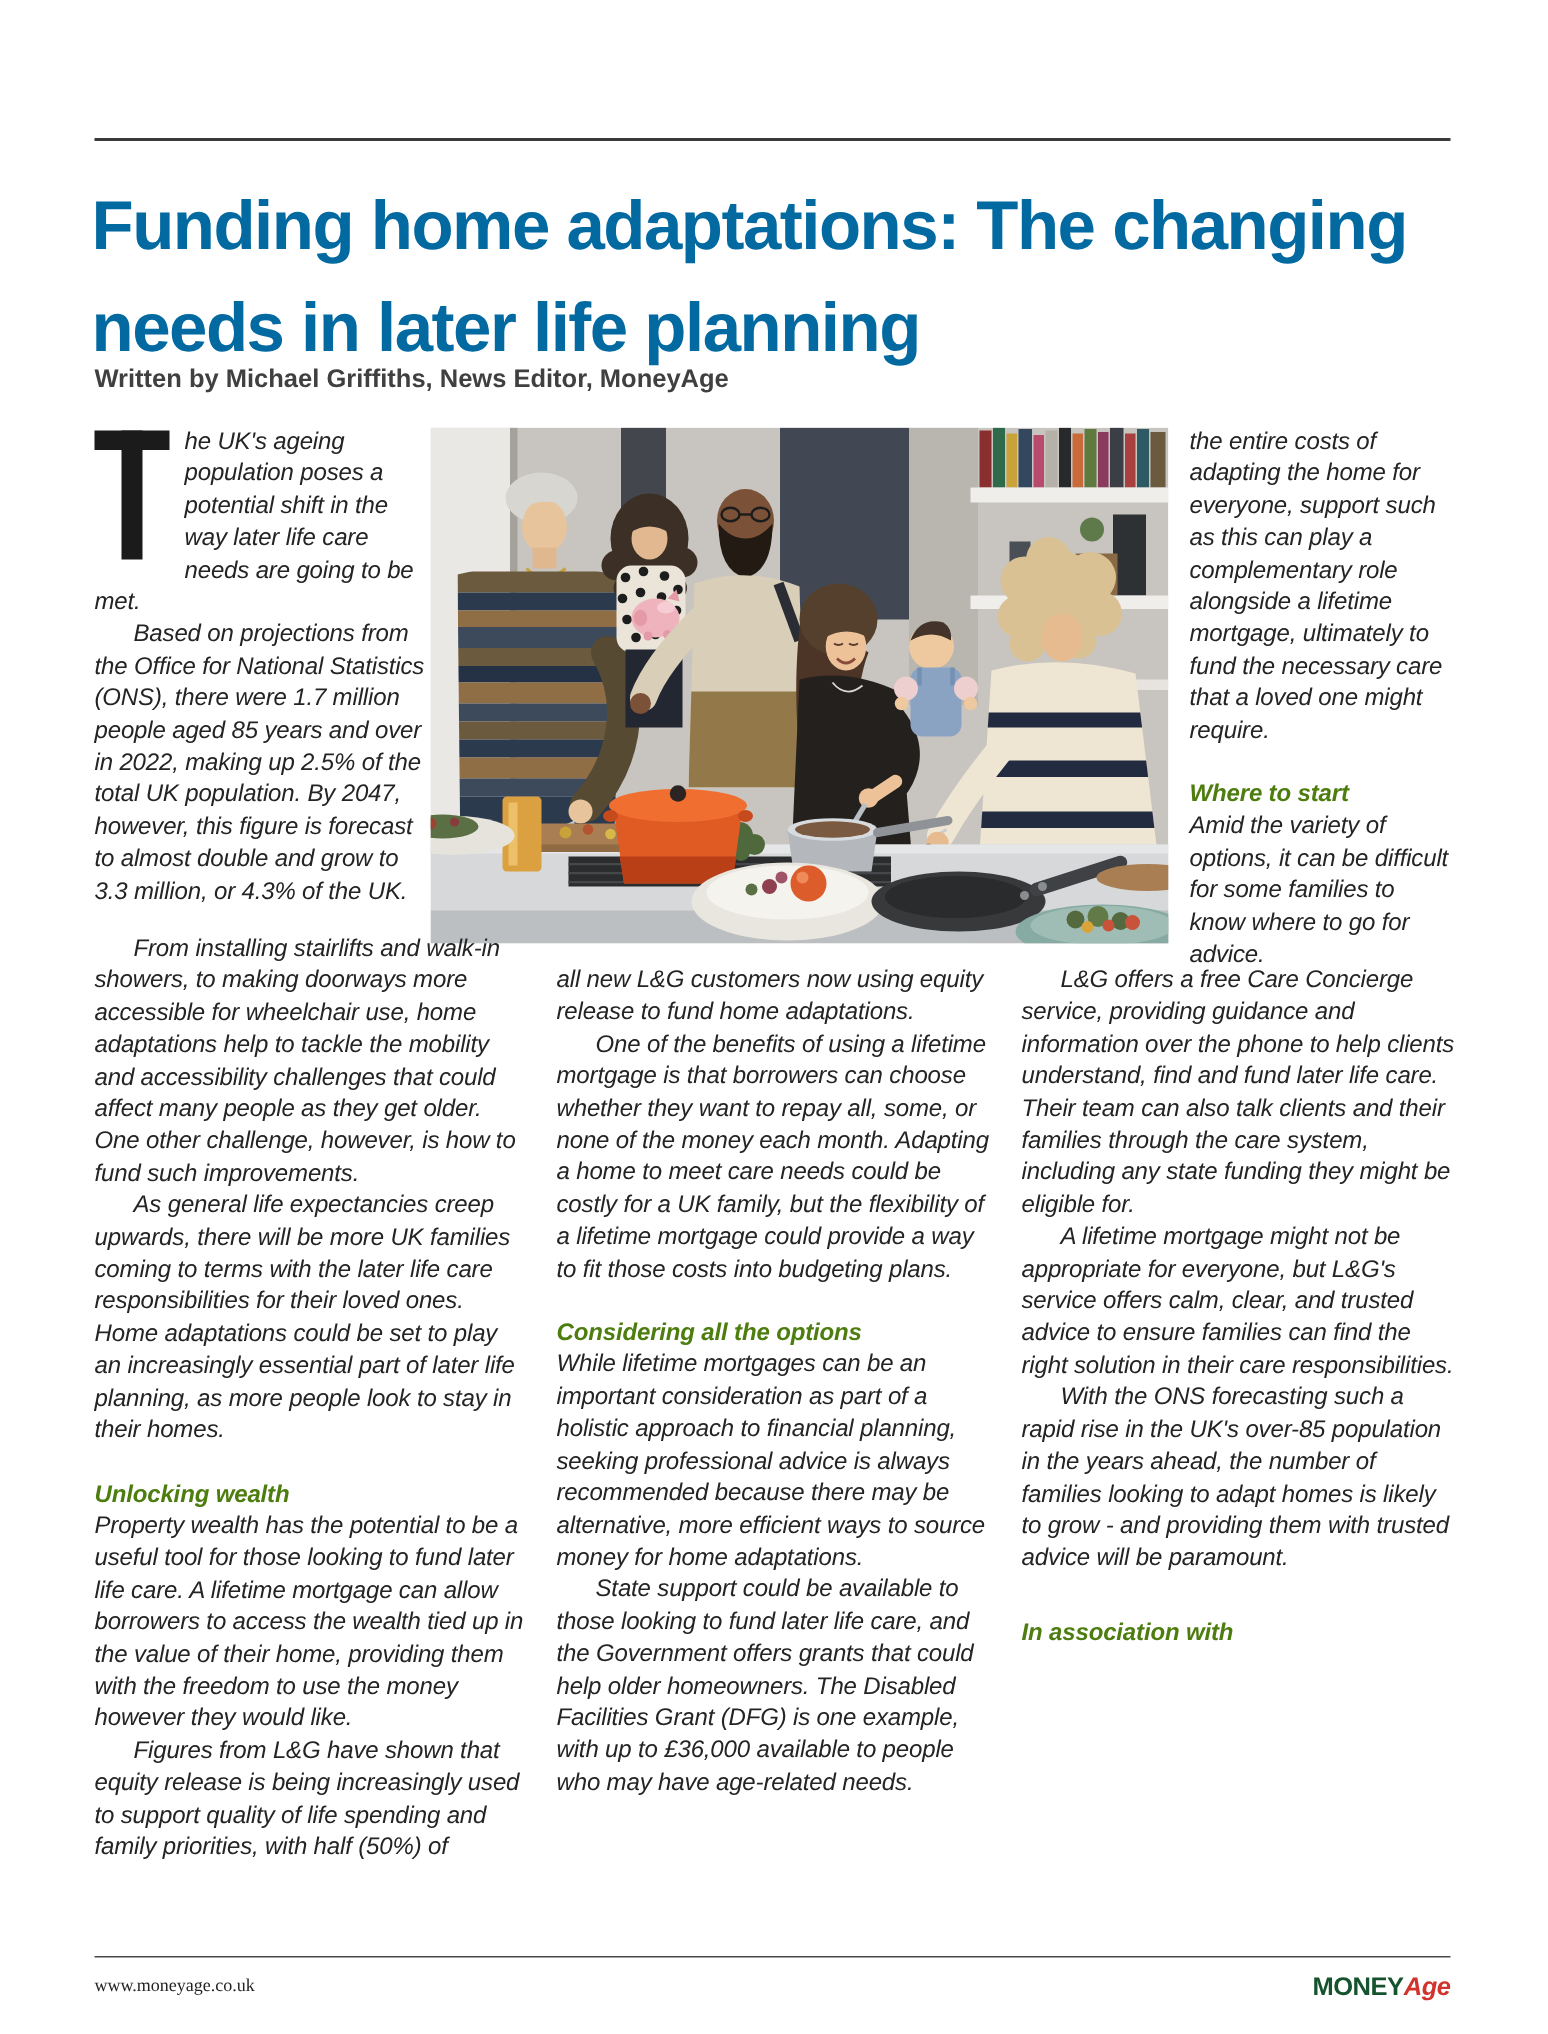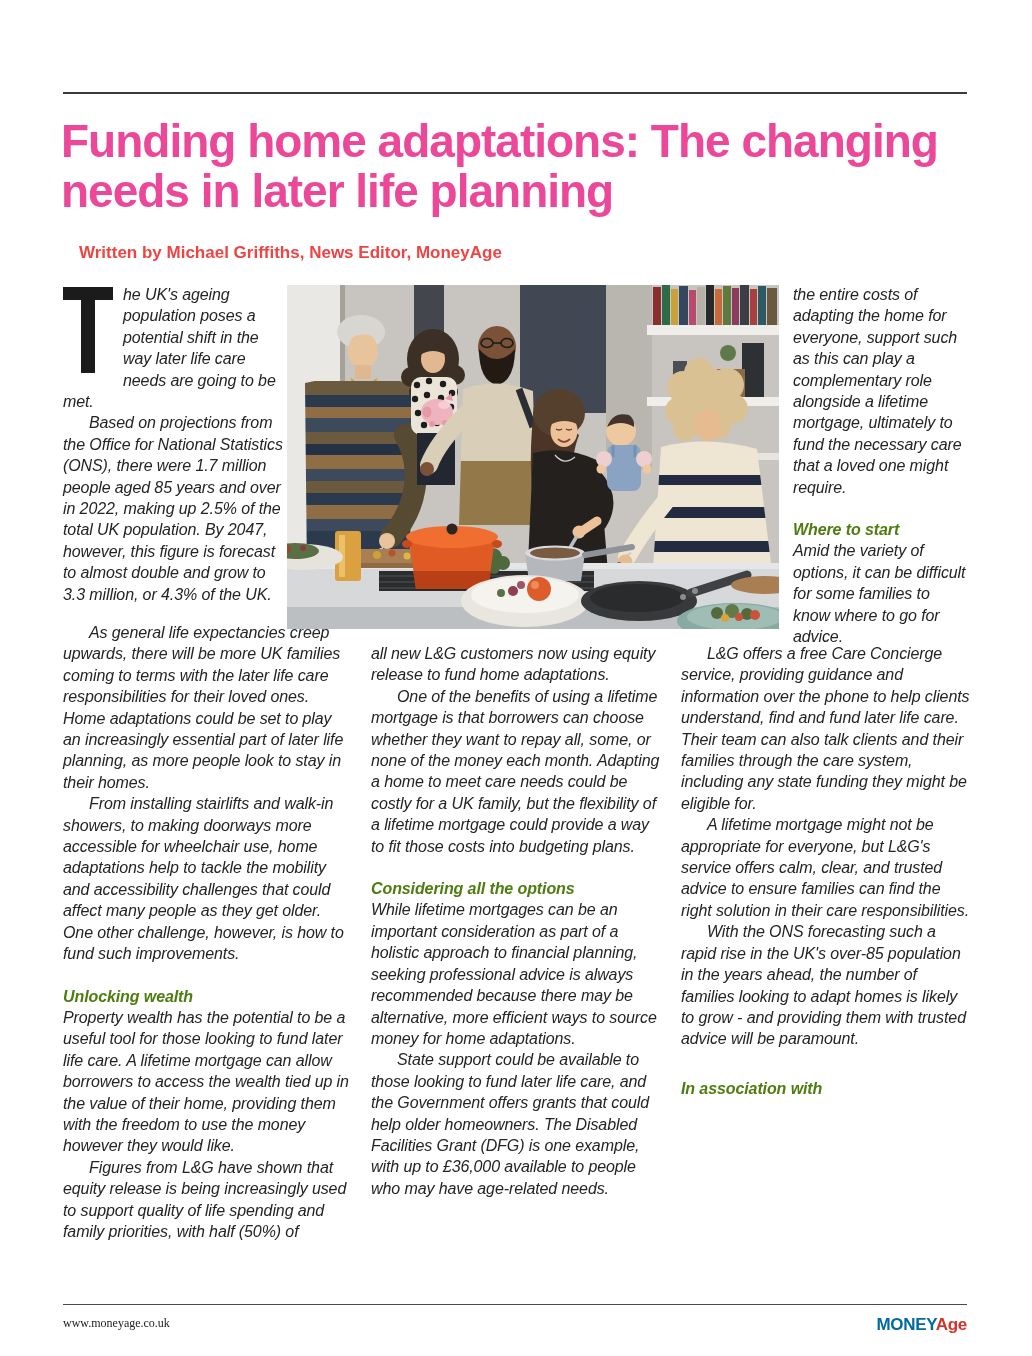--- a/index.html
+++ b/index.html
@@ -2,43 +2,43 @@
 <html><head>
 <meta charset="utf-8">
 <style>
   html,body{margin:0;padding:0;background:#ffffff;}
   .page{position:relative;width:1032px;height:1356px;background:#ffffff;overflow:hidden;
         font-family:"Liberation Sans","DejaVu Sans",sans-serif;color:#242424;}
   .rule{position:absolute;left:63px;width:904px;height:2px;background:#3a3a3a;}
   .rule-top{top:92px;}
   .rule-bottom{top:1304px;height:1px;background:#4a4a4a;}
   .title{position:absolute;left:61px;top:116px;width:902px;margin:0;
-         font-size:46px;line-height:50px;font-weight:bold;letter-spacing:-1px;color:#ec4899;}
-  .byline{position:absolute;left:63px;top:243px;font-size:17px;font-weight:bold;color:#ef4444;margin-left:16px;}
+         font-size:46px;line-height:68px;font-weight:bold;letter-spacing:-1px;color:#0369a1;}
+  .byline{position:absolute;left:63px;top:243px;font-size:17px;font-weight:bold;color:#404040;}
   .photo{position:absolute;left:287px;top:285px;width:492px;height:344px;overflow:hidden;}
   .col{position:absolute;font-size:16px;line-height:21.4px;letter-spacing:-0.1px;}
   .col p{margin:0;font-style:italic;}
   .col p.ind{text-indent:26px;}
   .col .h{font-weight:bold;margin-top:21px;color:#4d7c0f;}
   .col1a{left:63px;top:284px;width:226px;}
   .col1b{left:63px;top:622px;width:289px;}
   .col2 {left:371px;top:643px;width:289px;}
   .col3a{left:793px;top:284px;width:176px;}
   .col3b{left:681px;top:643px;width:289px;}
   .h-assoc{margin-top:28px !important;}
   .dropcap{float:left;width:52px;height:88px;margin:3px 8px 0 0;position:relative;}
   .dropcap .bar{position:absolute;left:0;top:0;width:50px;height:13px;background:#1b1b1b;}
   .dropcap .stem{position:absolute;left:18px;top:0;width:14px;height:86px;background:#1b1b1b;}
   .sr{position:absolute;width:1px;height:1px;overflow:hidden;clip:rect(0 0 0 0);}
   .lg-logo{margin-top:6px;width:180px;height:136px;}
   .footer-url{position:absolute;left:63px;top:1316px;font-family:Liberation Serif, serif;
               font-size:12px;color:#222;}
   .brand{position:absolute;right:65px;top:1315px;font-size:17px;font-weight:bold;letter-spacing:-0.3px;}
-  .brand .money{color:#0369a1;}
-  .brand .age{color:#d0342c;}
+  .brand .money{color:#14532d;}
+  .brand .age{color:#d0342c;font-style:italic;}
 </style>
 </head>
 <body>
 
 <div class="page">
 
   <div class="rule rule-top"></div>
 
   <h1 class="title">Funding home adaptations: The changing needs in later life planning</h1>
   <div class="byline">Written by Michael Griffiths, News Editor, MoneyAge</div>
@@ -281,22 +281,22 @@
       <span class="dropcap">
         <span class="bar"></span>
         <span class="stem"></span>
         <span class="sr">T</span>
       </span><span>he UK's ageing population poses a potential shift in the way later life care needs are going to be met.</span>
     </p>
     <p class="ind">Based on projections from the Office for National Statistics (ONS), there were 1.7 million people aged 85 years and over in 2022, making up 2.5% of the total UK population. By 2047, however, this figure is forecast to almost double and grow to 3.3 million, or 4.3% of the UK.</p>
   </div>
 
   <div class="col col1b">
+    <p class="ind">From installing stairlifts and walk-in showers, to making doorways more accessible for wheelchair use, home adaptations help to tackle the mobility and accessibility challenges that could affect many people as they get older. One other challenge, however, is how to fund such improvements.</p>
     <p class="ind">As general life expectancies creep upwards, there will be more UK families coming to terms with the later life care responsibilities for their loved ones. Home adaptations could be set to play an increasingly essential part of later life planning, as more people look to stay in their homes.</p>
-    <p class="ind">From installing stairlifts and walk-in showers, to making doorways more accessible for wheelchair use, home adaptations help to tackle the mobility and accessibility challenges that could affect many people as they get older. One other challenge, however, is how to fund such improvements.</p>
     <p class="h">Unlocking wealth</p>
     <p>Property wealth has the potential to be a useful tool for those looking to fund later life care. A lifetime mortgage can allow borrowers to access the wealth tied up in the value of their home, providing them with the freedom to use the money however they would like.</p>
     <p class="ind">Figures from L&amp;G have shown that equity release is being increasingly used to support quality of life spending and family priorities, with half (50%) of</p>
   </div>
 
   <div class="col col2">
     <p>all new L&amp;G customers now using equity release to fund home adaptations.</p>
     <p class="ind">One of the benefits of using a lifetime mortgage is that borrowers can choose whether they want to repay all, some, or none of the money each month. Adapting a home to meet care needs could be costly for a UK family, but the flexibility of a lifetime mortgage could provide a way to fit those costs into budgeting plans.</p>
     <p class="h">Considering all the options</p>
     <p>While lifetime mortgages can be an important consideration as part of a holistic approach to financial planning, seeking professional advice is always recommended because there may be alternative, more efficient ways to source money for home adaptations.</p>

